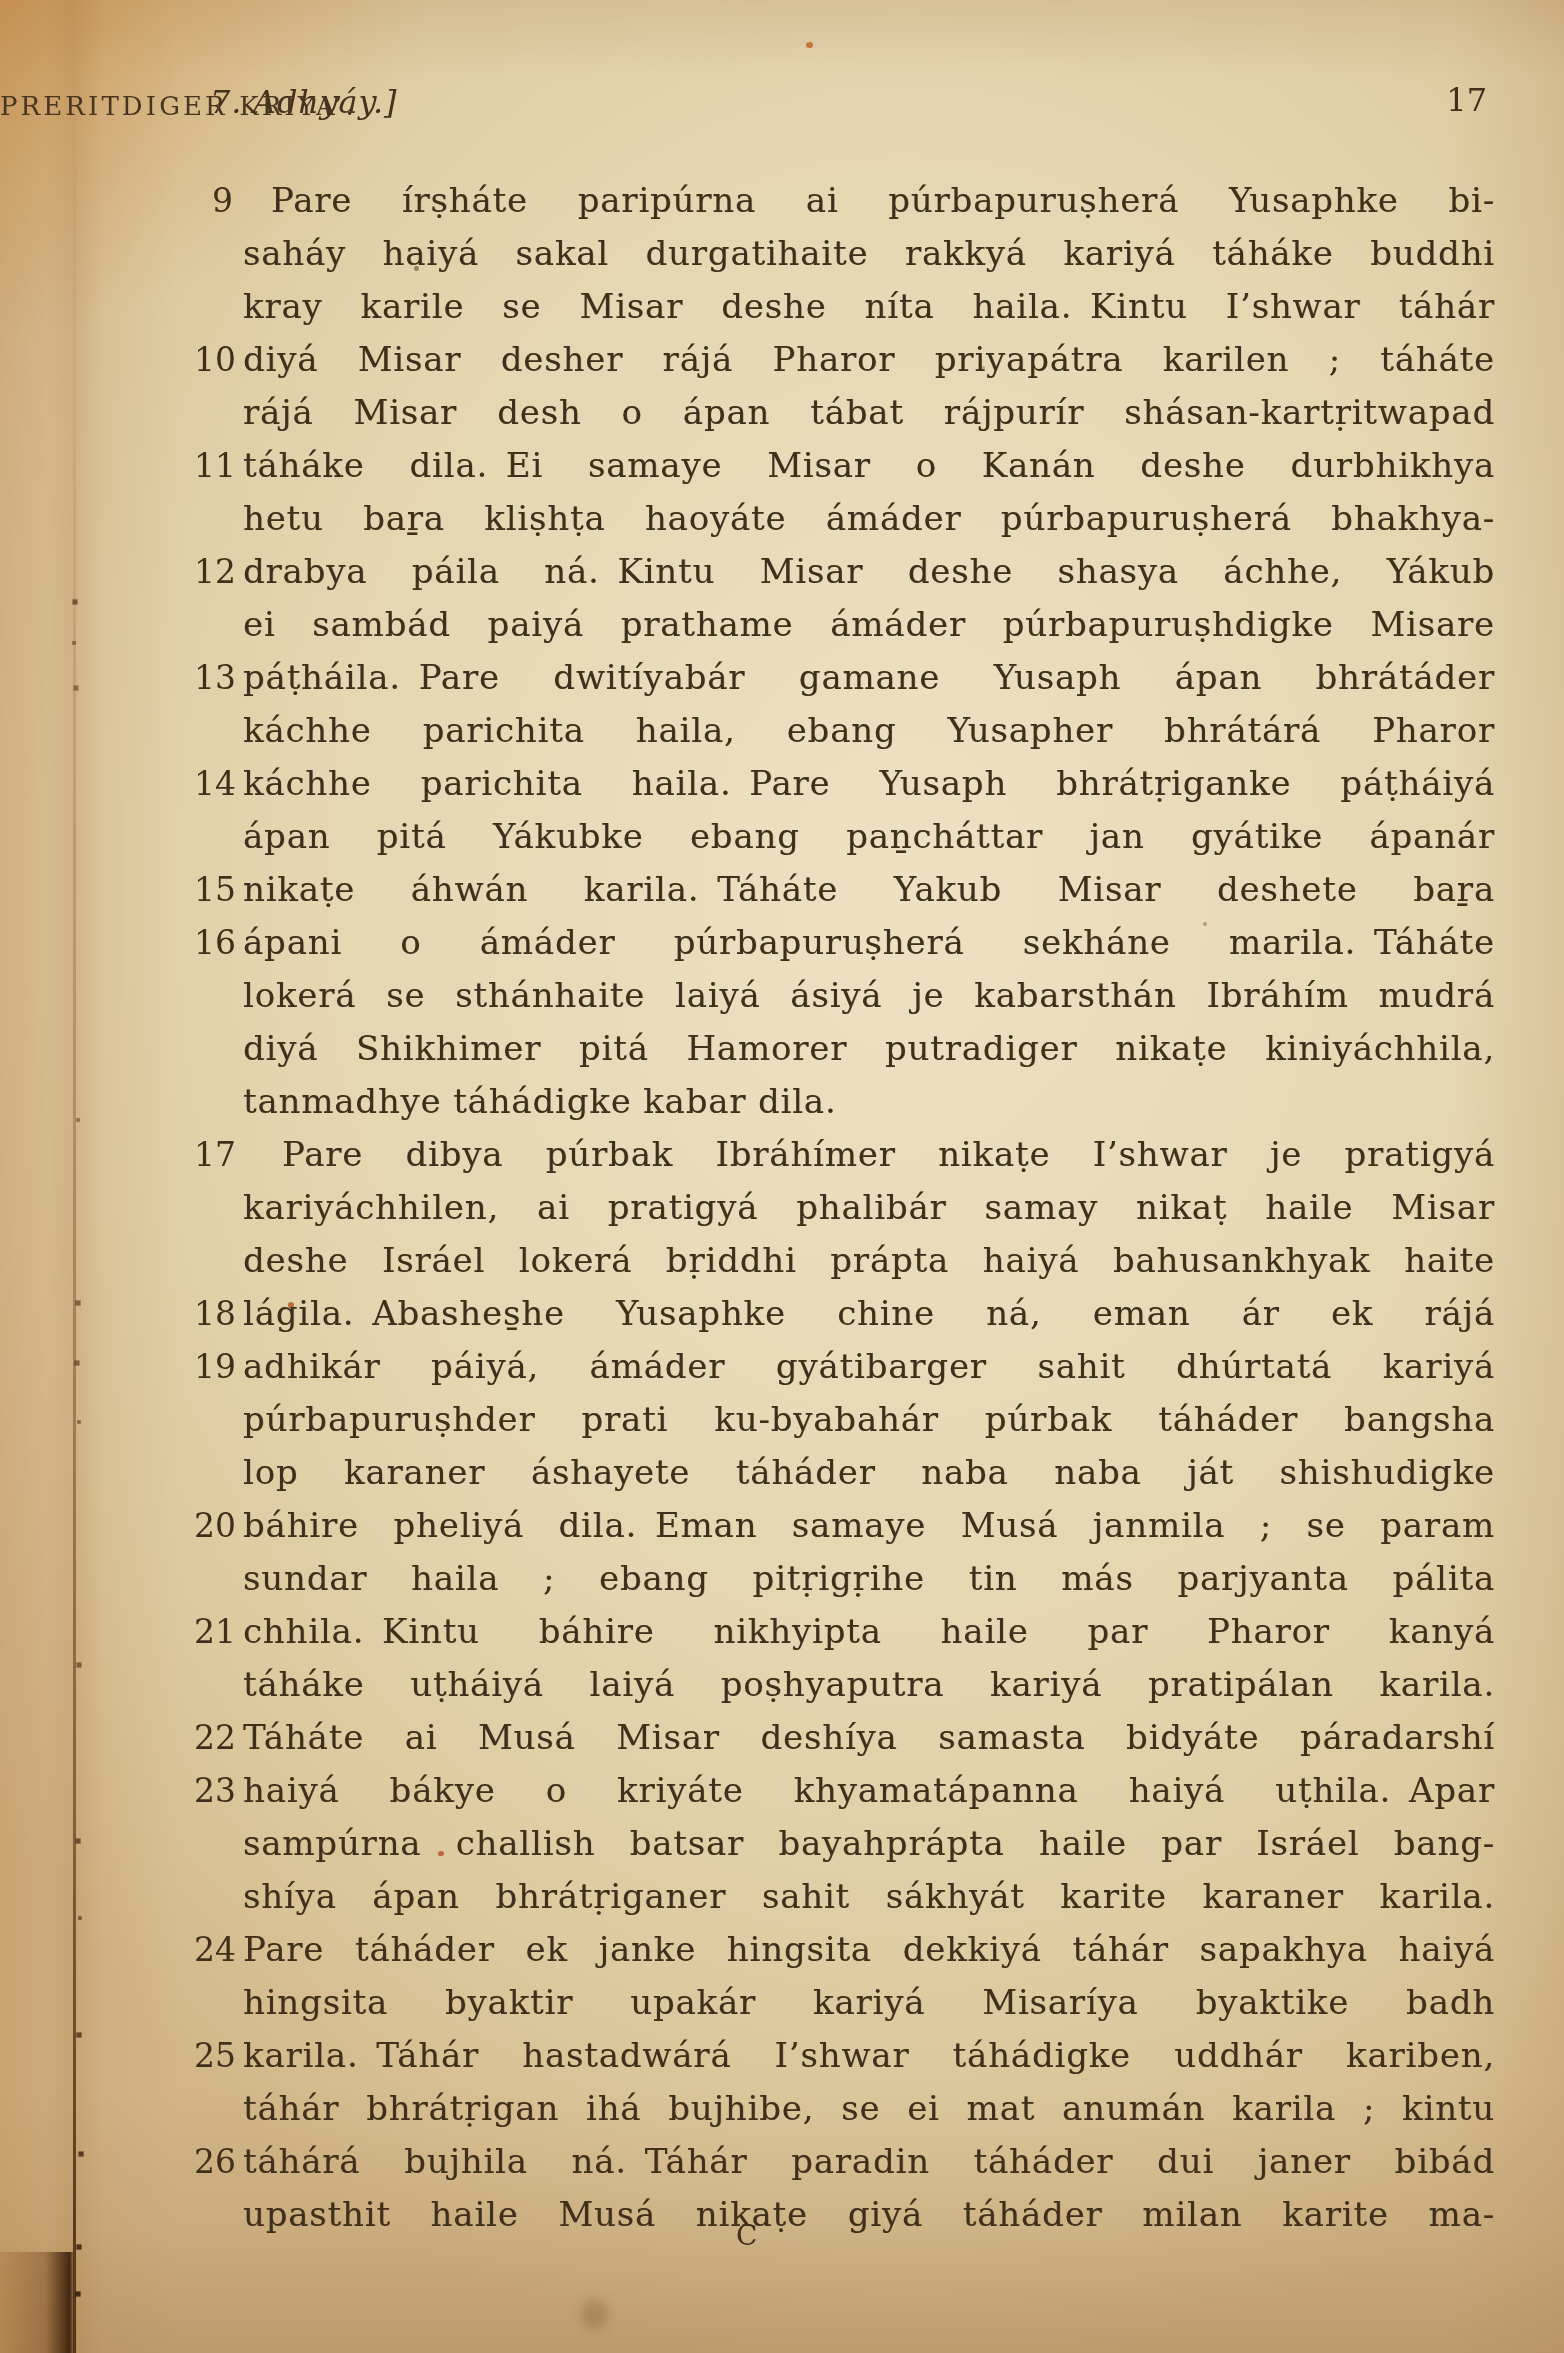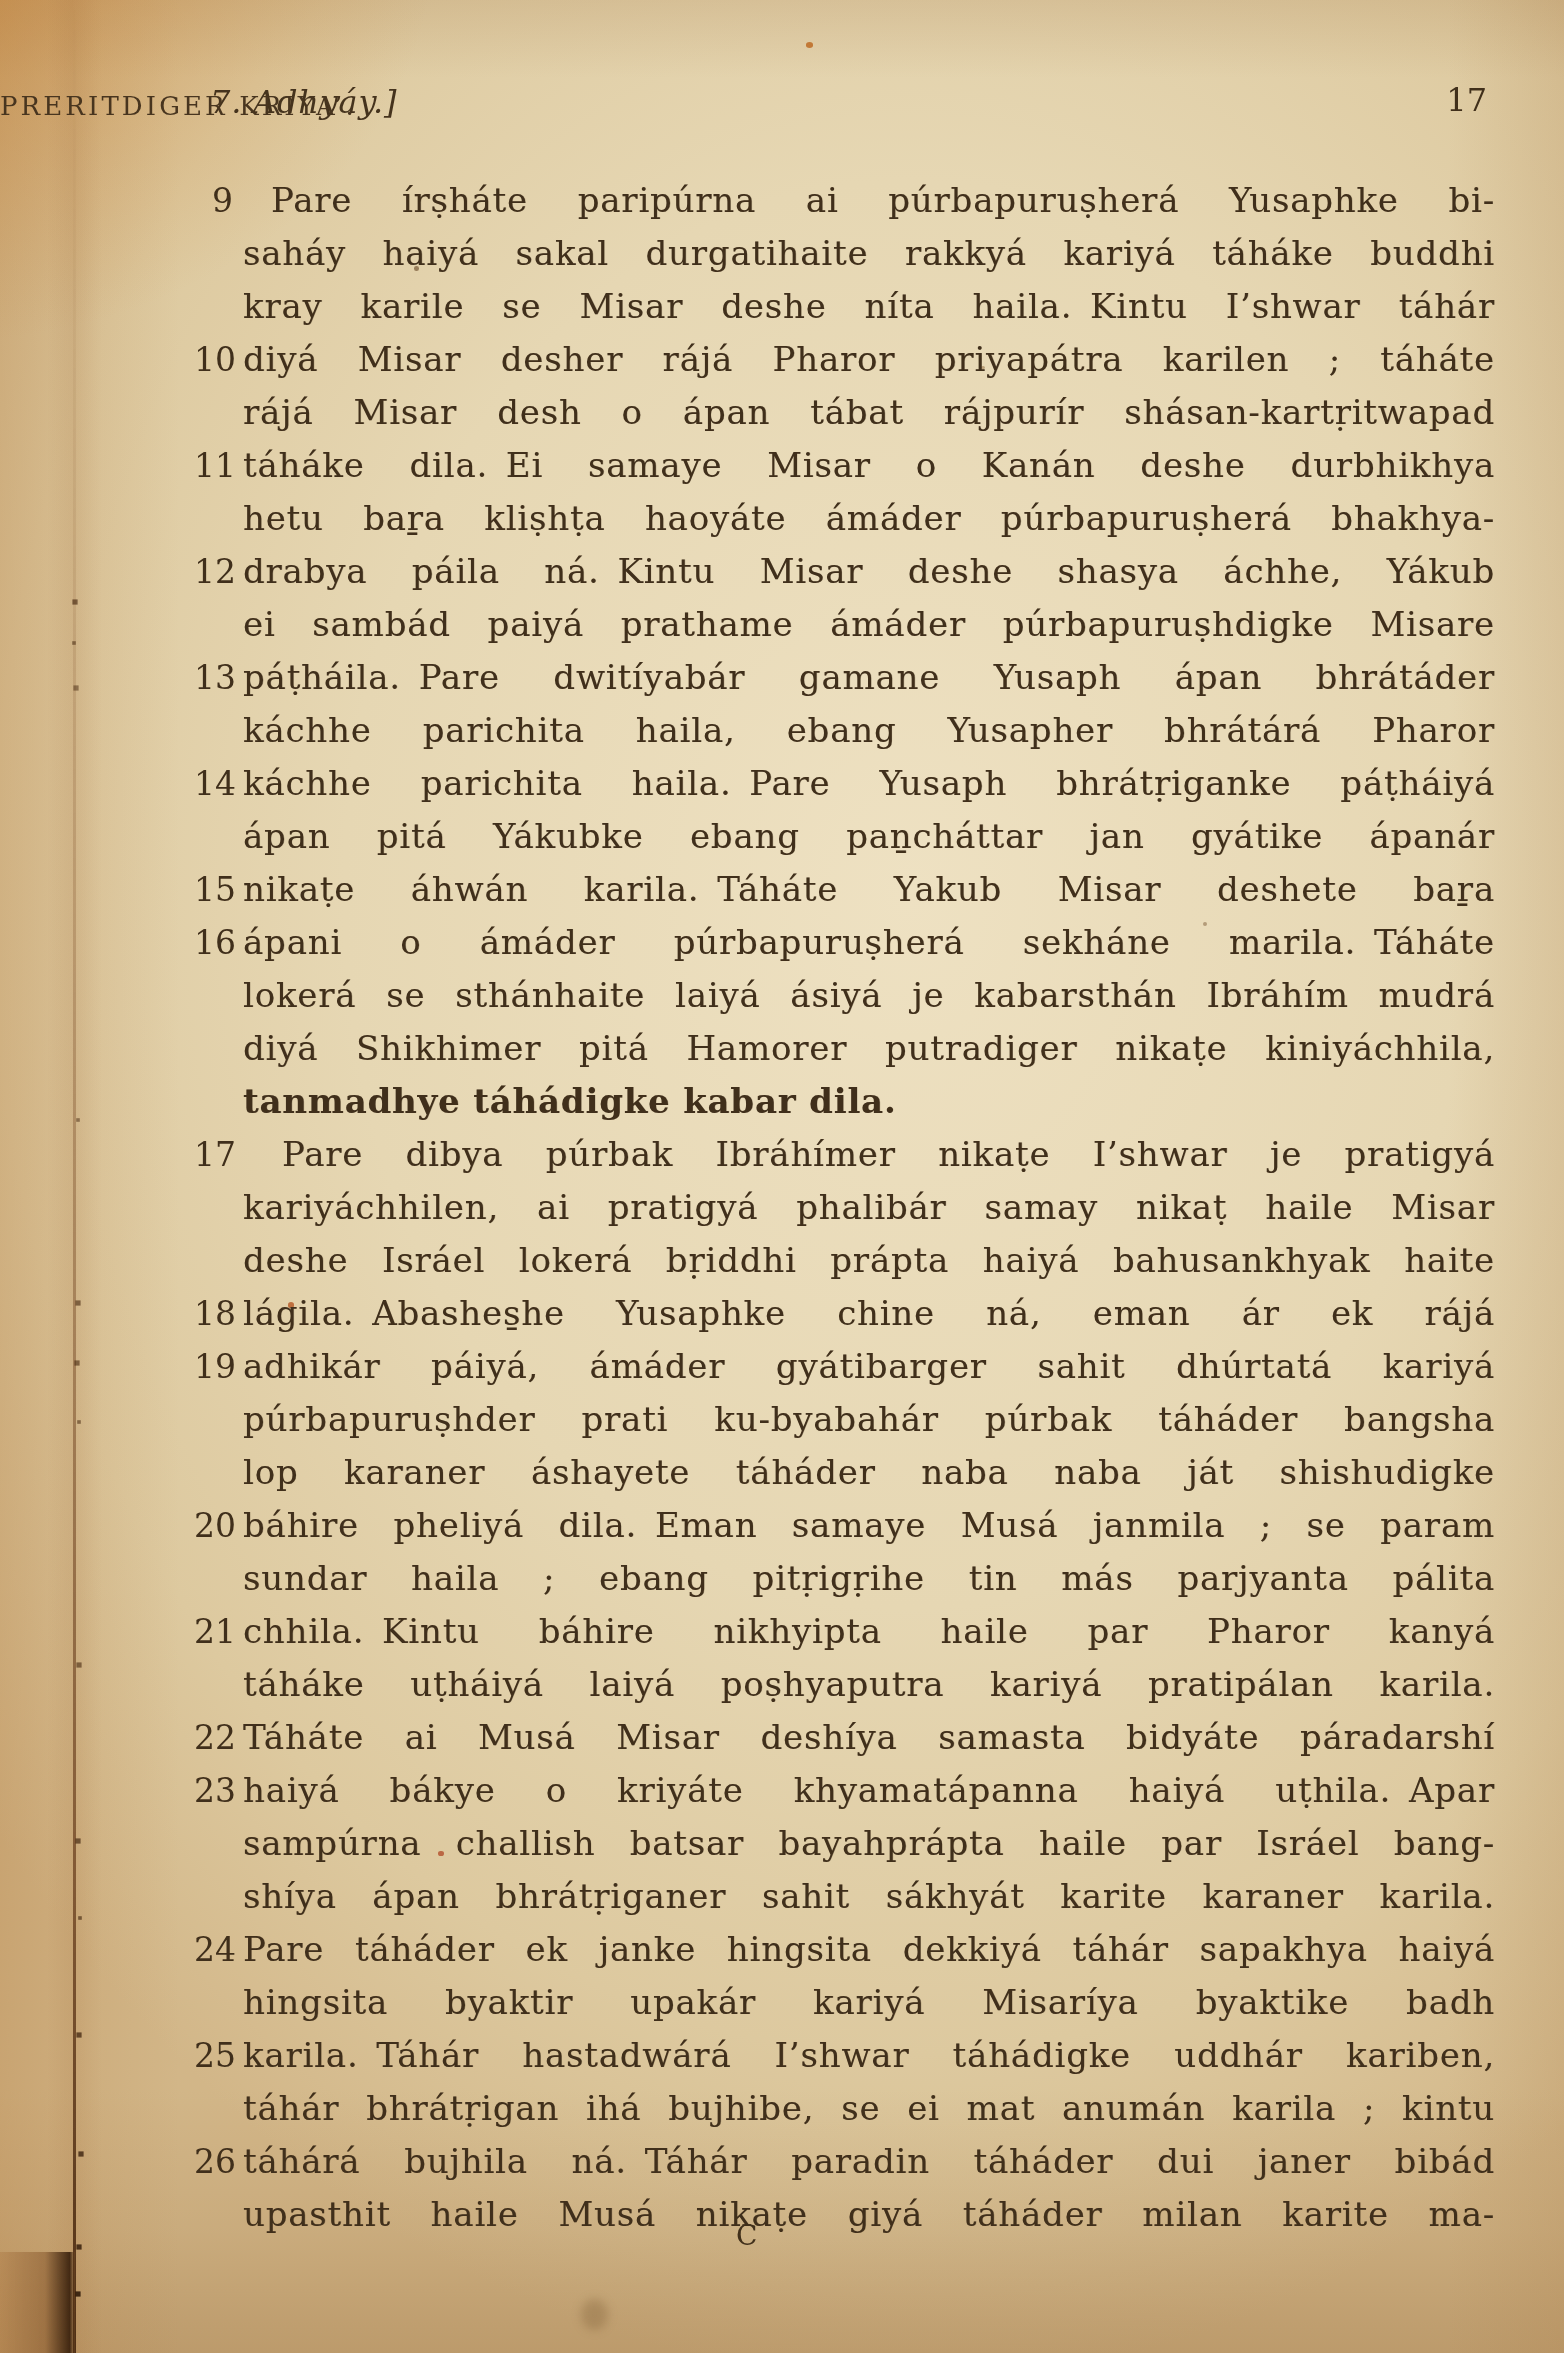--- a/index.html
+++ b/index.html
@@ -60,21 +60,21 @@
     position:absolute; left:-49px; width:39px; text-align:right;
     font-size:33px; line-height:53px; letter-spacing:0;
   }
   .vtext {
     display:block; width:100%;
     font-size:34px; line-height:53px; letter-spacing:0.8px;
     text-align:justify; text-align-last:justify;
     white-space:normal;
     text-shadow:0.4px 0.4px 0.5px rgba(64,47,27,0.30);
   }
-  .line.end .vtext { text-align:center; text-align-last:left;font-weight:bold; }
+  .line.end .vtext { text-align:center; text-align-last:left; }
   .sig {
     position:absolute; left:736px; top:2219px;
     font-size:28px; color:#41301b;
   }
   
   .speck { position:absolute; border-radius:50%; }
   .s1 { left:806px; top:42px;  width:7px;  height:5.5px;  background:rgba(186,100,28,0.8); }
   .s2 { left:414px;  top:266px; width:4.7px;  height:4.7px;  background:rgba(90,55,22,0.55); }
   .s3 { left:288px;  top:1302px;width:6.3px;  height:5.5px;  background:rgba(178,78,26,0.75); }
   .s5 { left:581px;  top:2299px;width:27px; height:31px; background:rgba(110,80,40,0.28); filter:blur(4.7px); }

